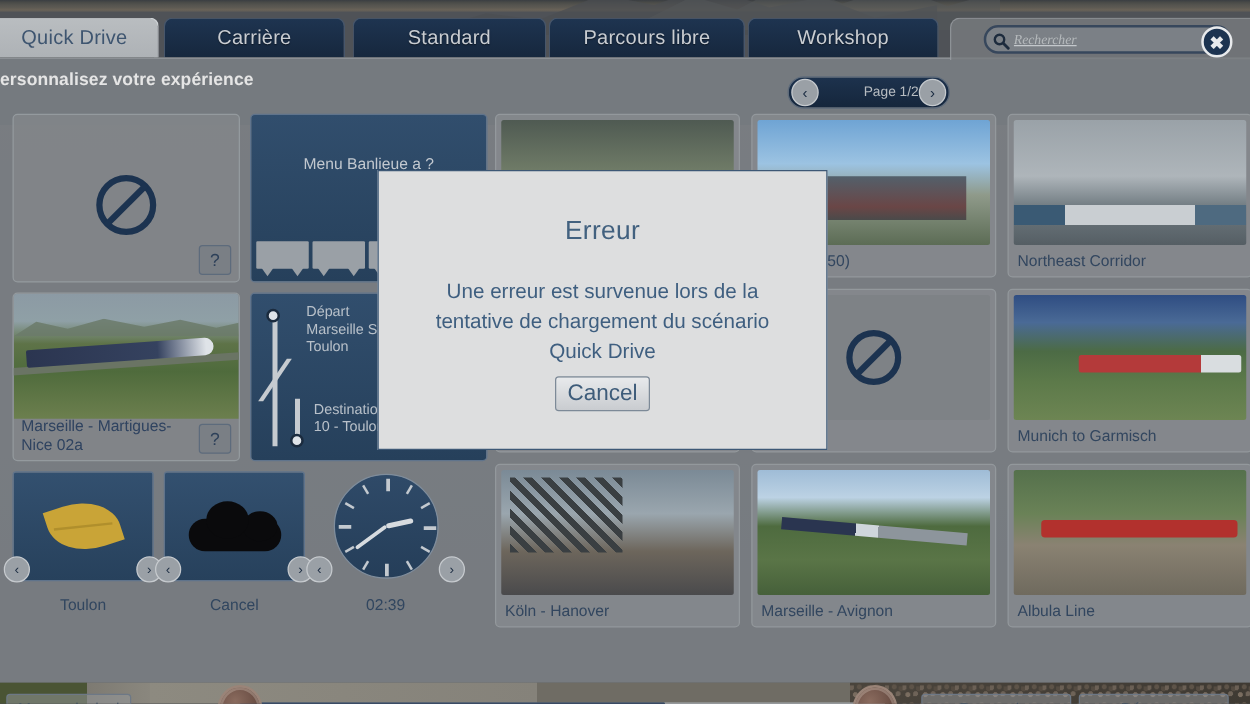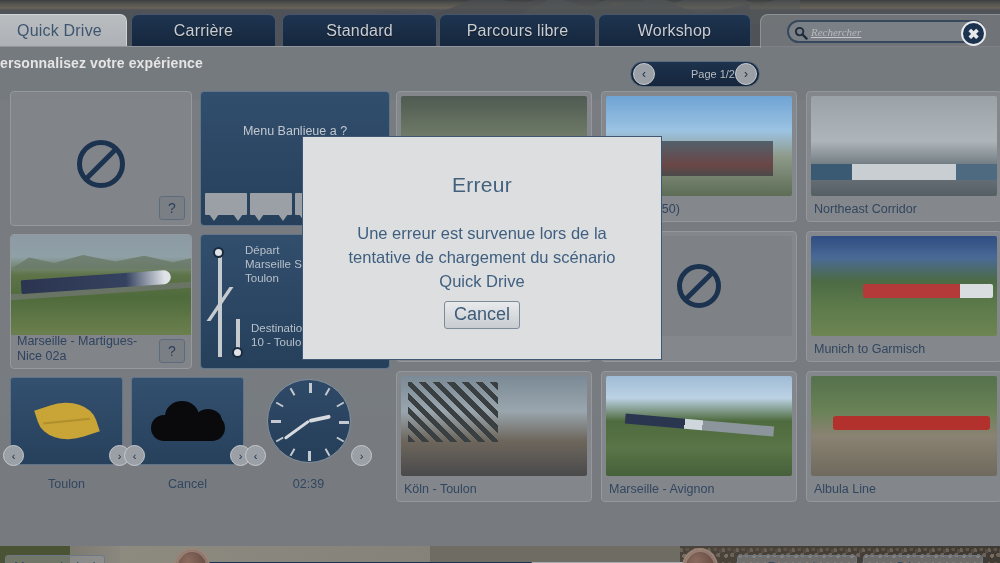--- a/index.html
+++ b/index.html
@@ -675,21 +675,21 @@
           <div class="rlabel">Hanover</div>
         </div>
 
         <div class="rcard">
           <div class="thumb th-munich"></div>
           <div class="rlabel">Munich to Garmisch</div>
         </div>
 
         <div class="rcard">
           <div class="thumb th-koln"></div>
-          <div class="rlabel">Köln - Toulon</div>
+          <div class="rlabel">Köln - Hanover</div>
         </div>
 
         <div class="rcard">
           <div class="thumb th-marseille"></div>
           <div class="rlabel">Marseille - Avignon</div>
         </div>
 
         <div class="rcard">
           <div class="thumb th-albula"></div>
           <div class="rlabel">Albula Line</div>

